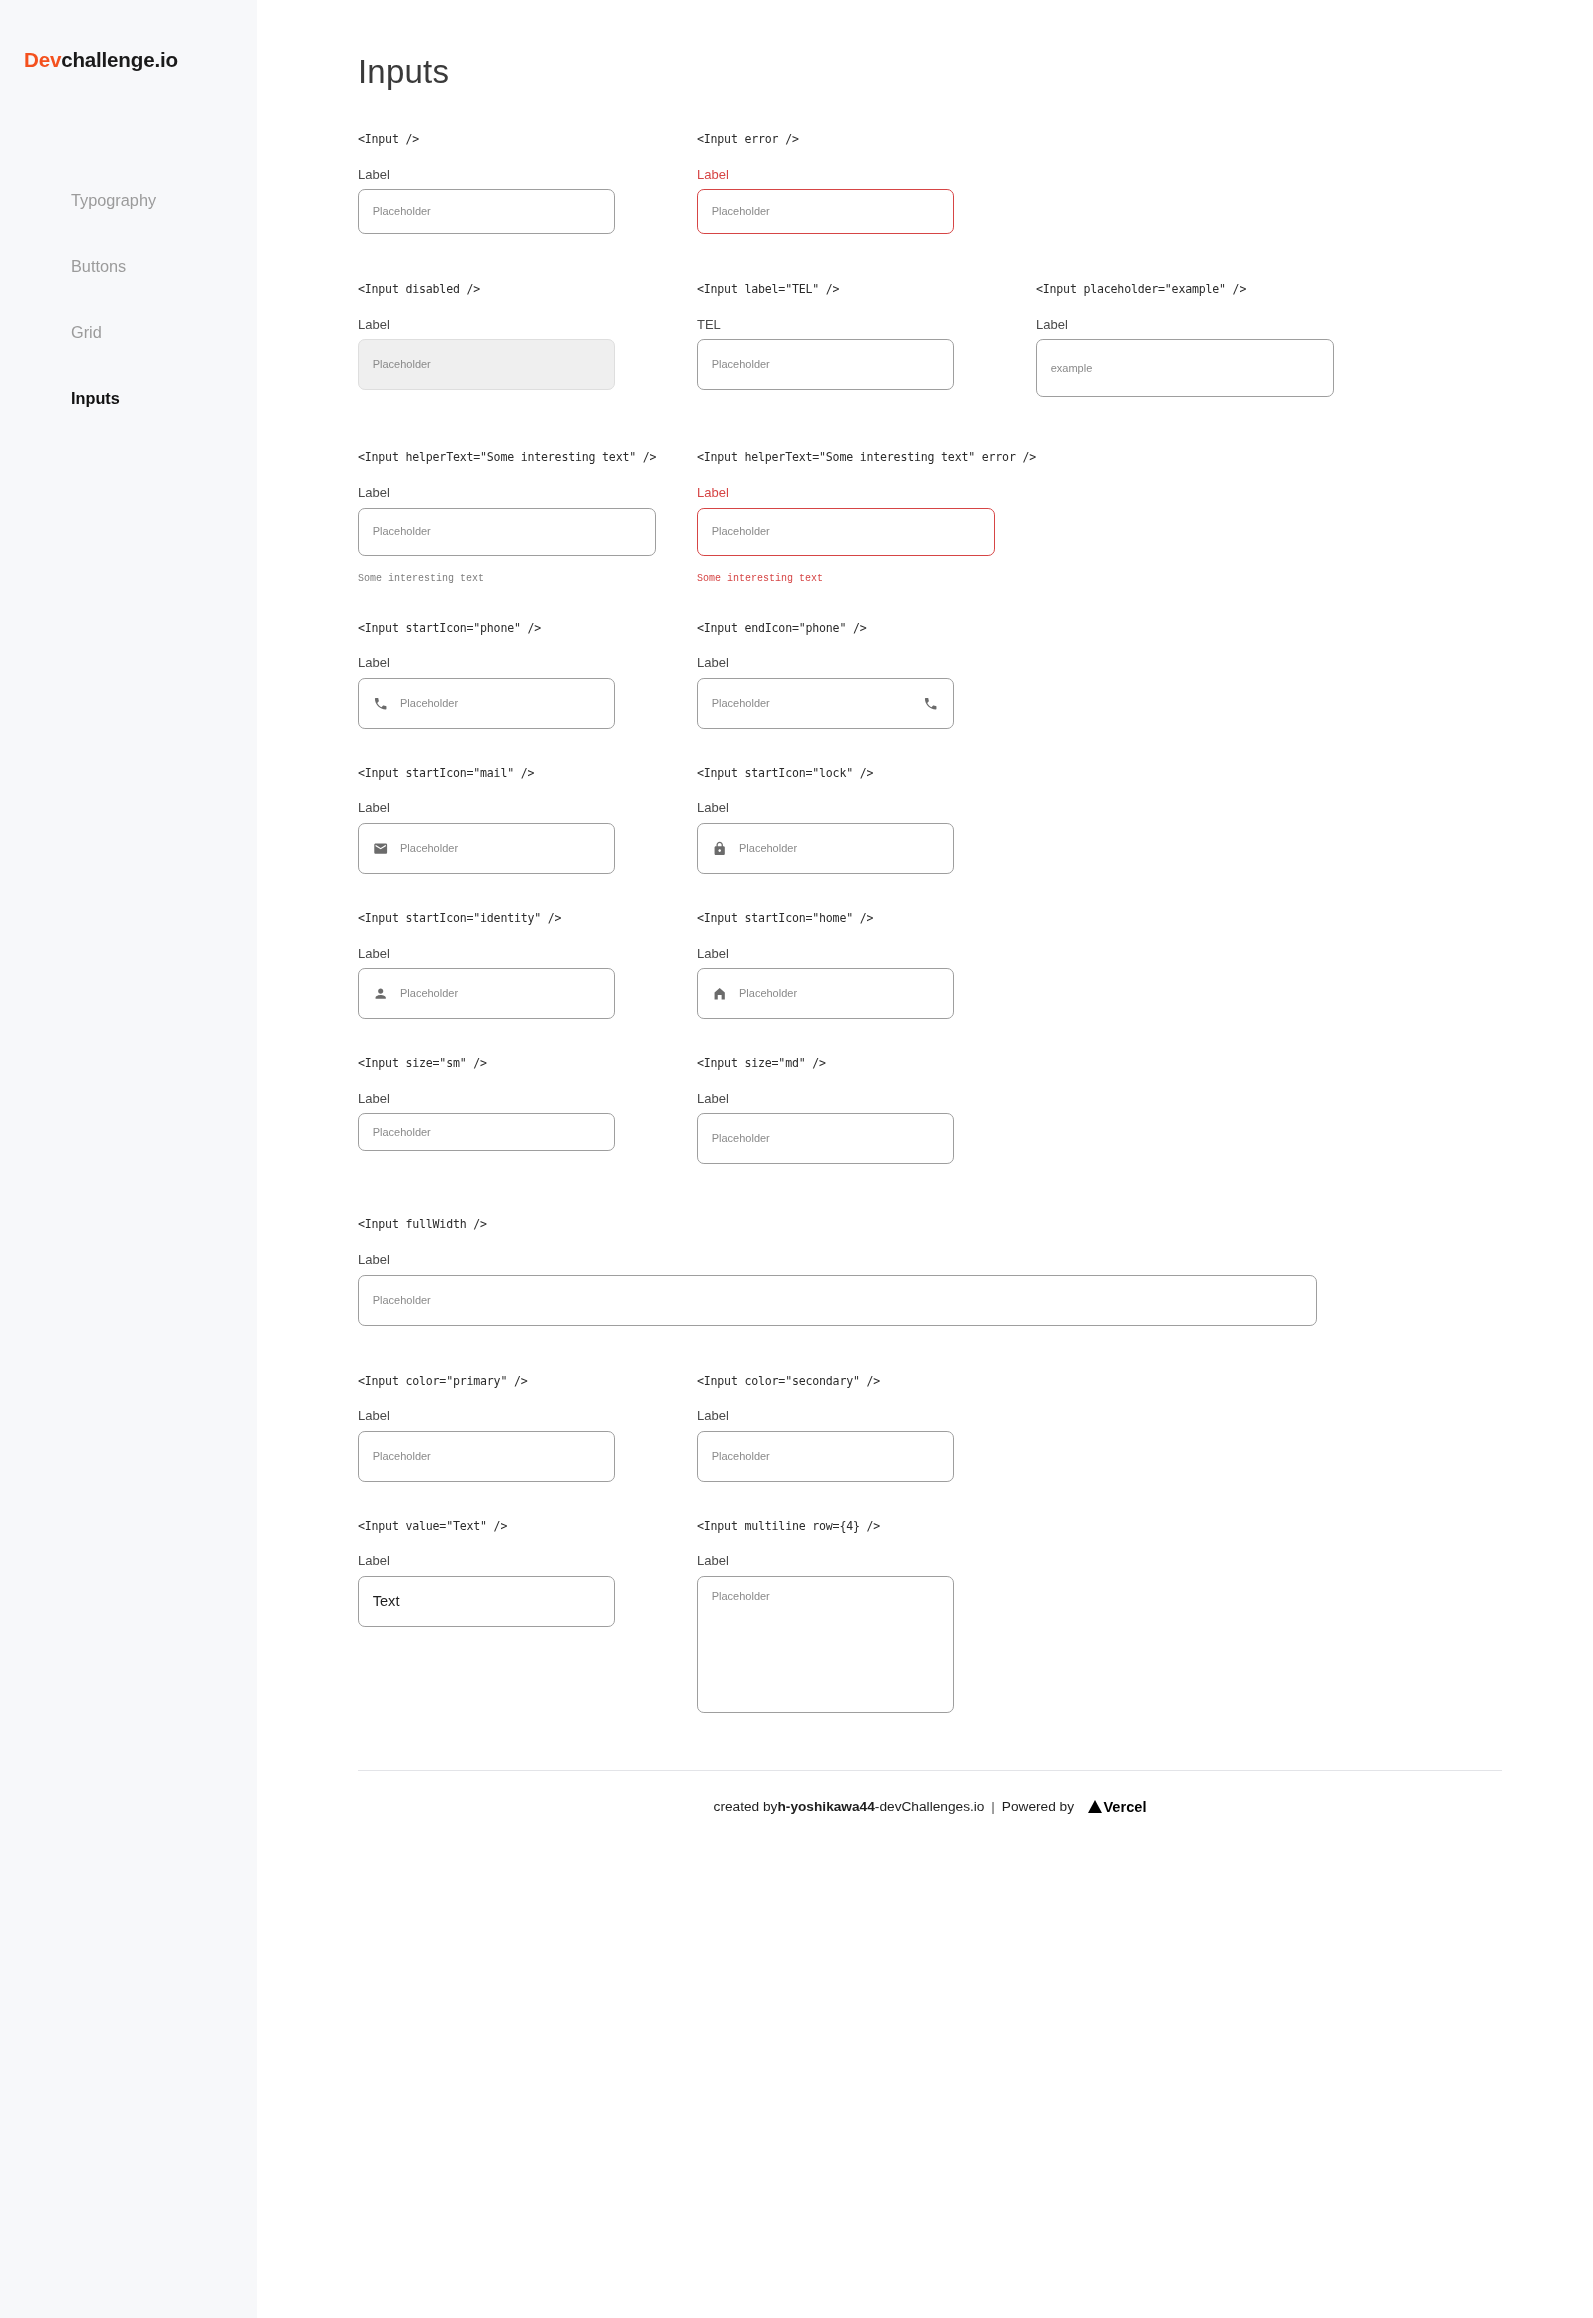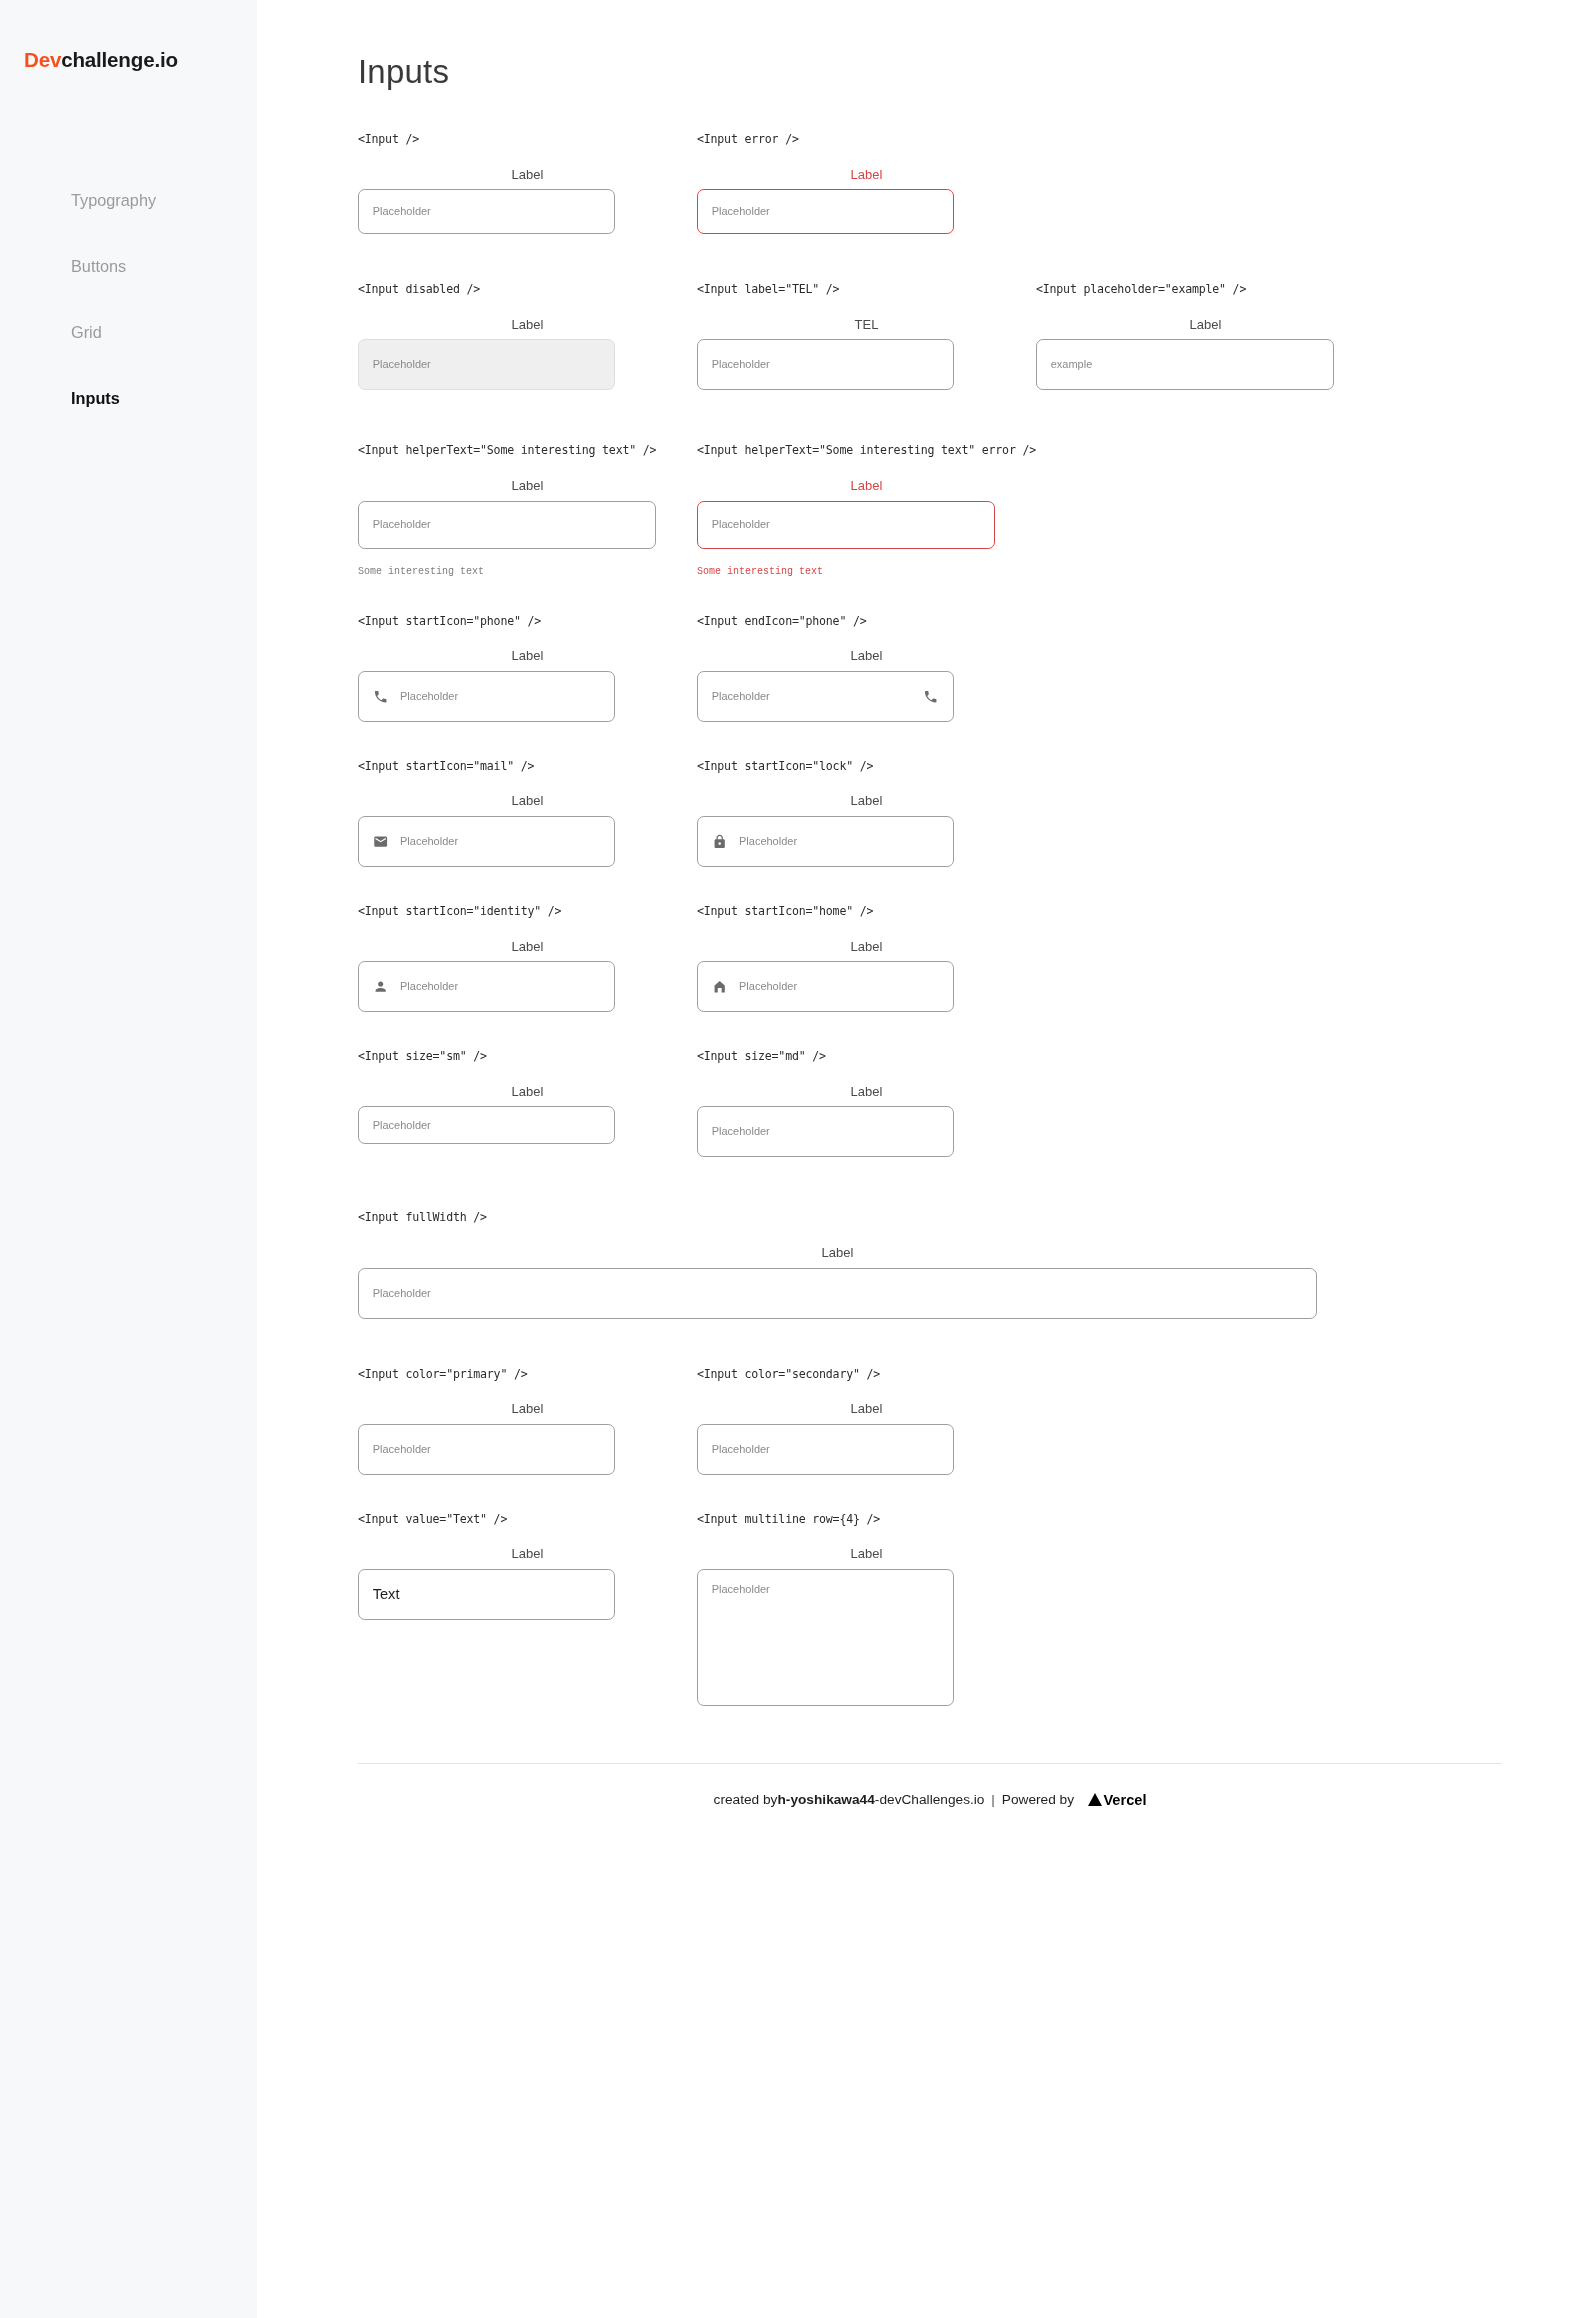--- a/index.html
+++ b/index.html
@@ -80,21 +80,20 @@
     line-height: 1;
     letter-spacing: -0.2px;
   }
 
   .field { margin-top: 22px; }
   .field-label {
     font-size: 13px;
     color: #4A4A4A;
     margin-bottom: 8.6px;
     line-height: 1;
-    text-align: center;
   }
   .field-label.error { color: #D64545; }
 
   .inp {
     border: 0.9px solid #9E9E9E;
     border-radius: 6.9px;
     background: #ffffff;
     height: 45px;
     width: 257px;
     display: flex;
@@ -117,21 +116,21 @@
   .inp.sm { height: 38px; width: 257px; }
   .inp.md { height: 51px; width: 257px; }
   .inp.fullwidth { width: 959px; height: 51px; }
   .inp.multiline {
     height: 137px;
     width: 257px;
     align-items: flex-start;
     padding-top: 14.6px;
   }
   .inp.tall { height: 51px; }
-  .inp.wide-ex { width: 298px; height: 51px; }
+  .inp.wide-ex { width: 298px; height: 58px; }
   .inp.w-helper { width: 298px; height: 48px; }
 
   .helper {
     font-size: 10px;
     color: #7E7E7E;
     margin-top: 18px;
     line-height: 1;
     font-family: Liberation Mono, monospace;
   }
   .helper.error { color: #D64545; }

